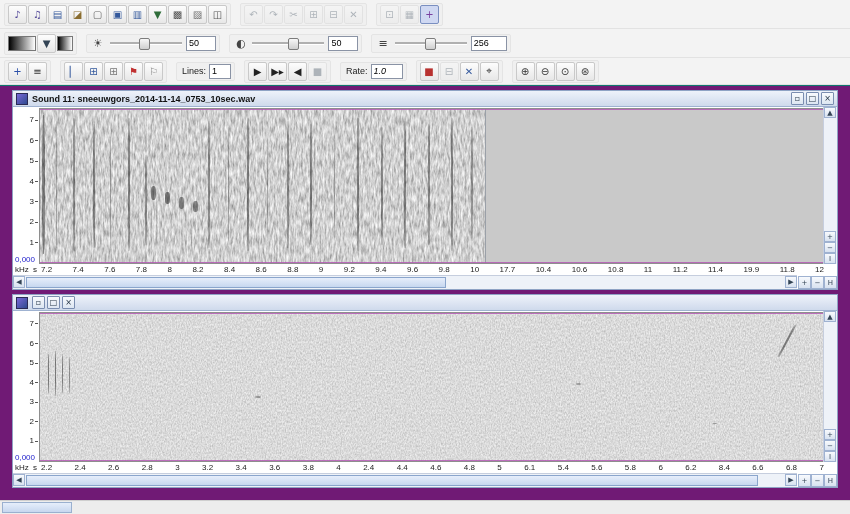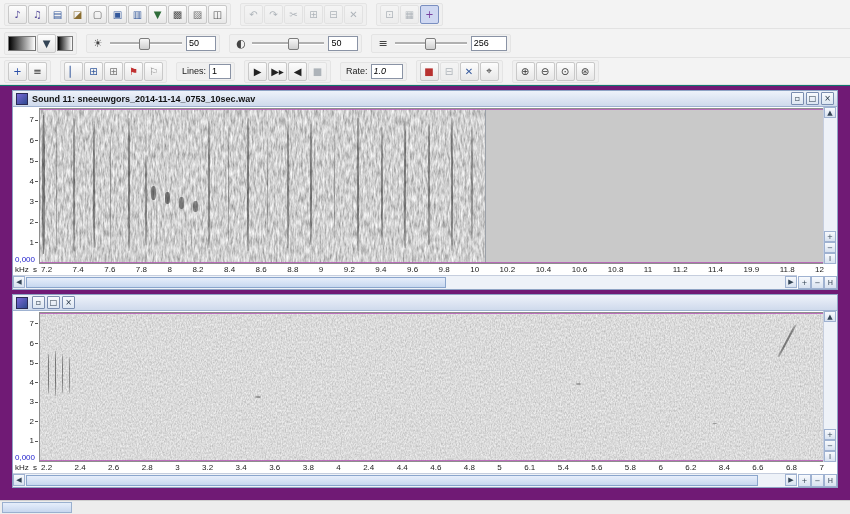--- a/index.html
+++ b/index.html
@@ -299,21 +299,21 @@
               <span class="xtick">8.2</span>
               <span class="xtick">8.4</span>
               <span class="xtick">8.6</span>
               <span class="xtick">8.8</span>
               <span class="xtick">9</span>
               <span class="xtick">9.2</span>
               <span class="xtick">9.4</span>
               <span class="xtick">9.6</span>
               <span class="xtick">9.8</span>
               <span class="xtick">10</span>
-              <span class="xtick">10.2</span>
+              <span class="xtick">17.7</span>
               <span class="xtick">10.4</span>
               <span class="xtick">10.6</span>
               <span class="xtick">10.8</span>
               <span class="xtick">11</span>
               <span class="xtick">11.2</span>
               <span class="xtick">11.4</span>
               <span class="xtick">19.9</span>
               <span class="xtick">11.8</span>
               <span class="xtick">12</span>
             </div>

